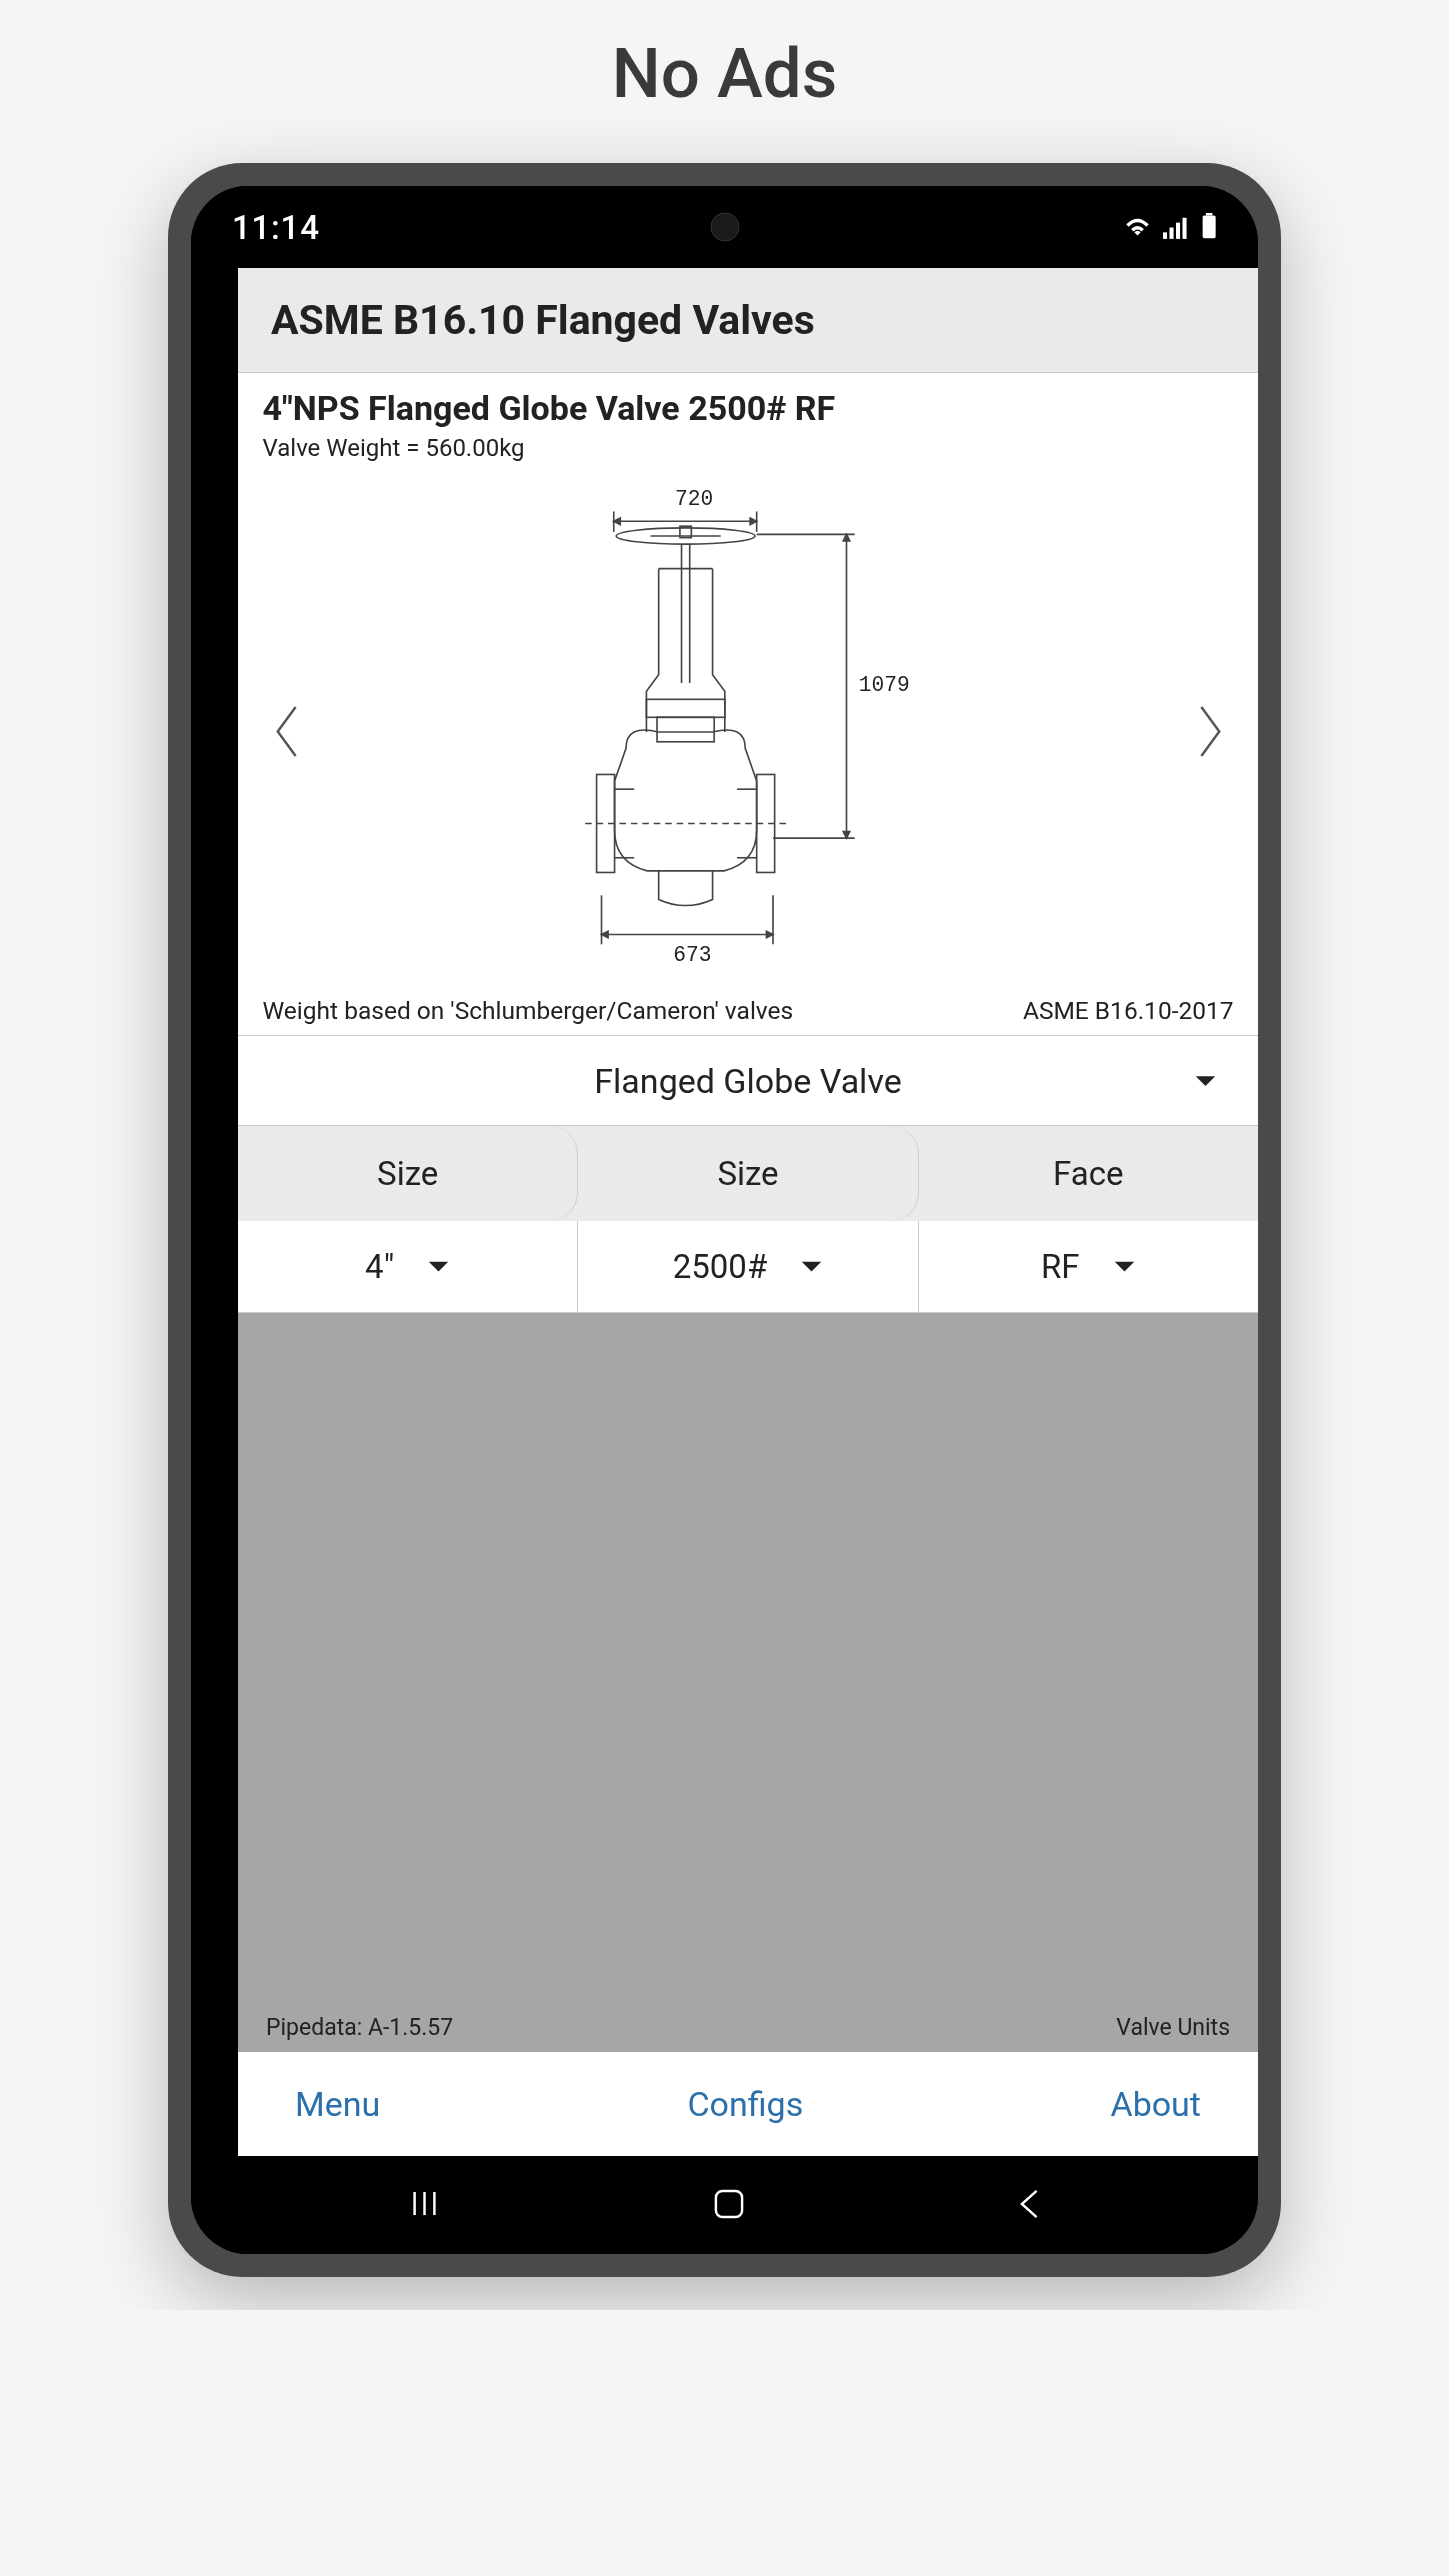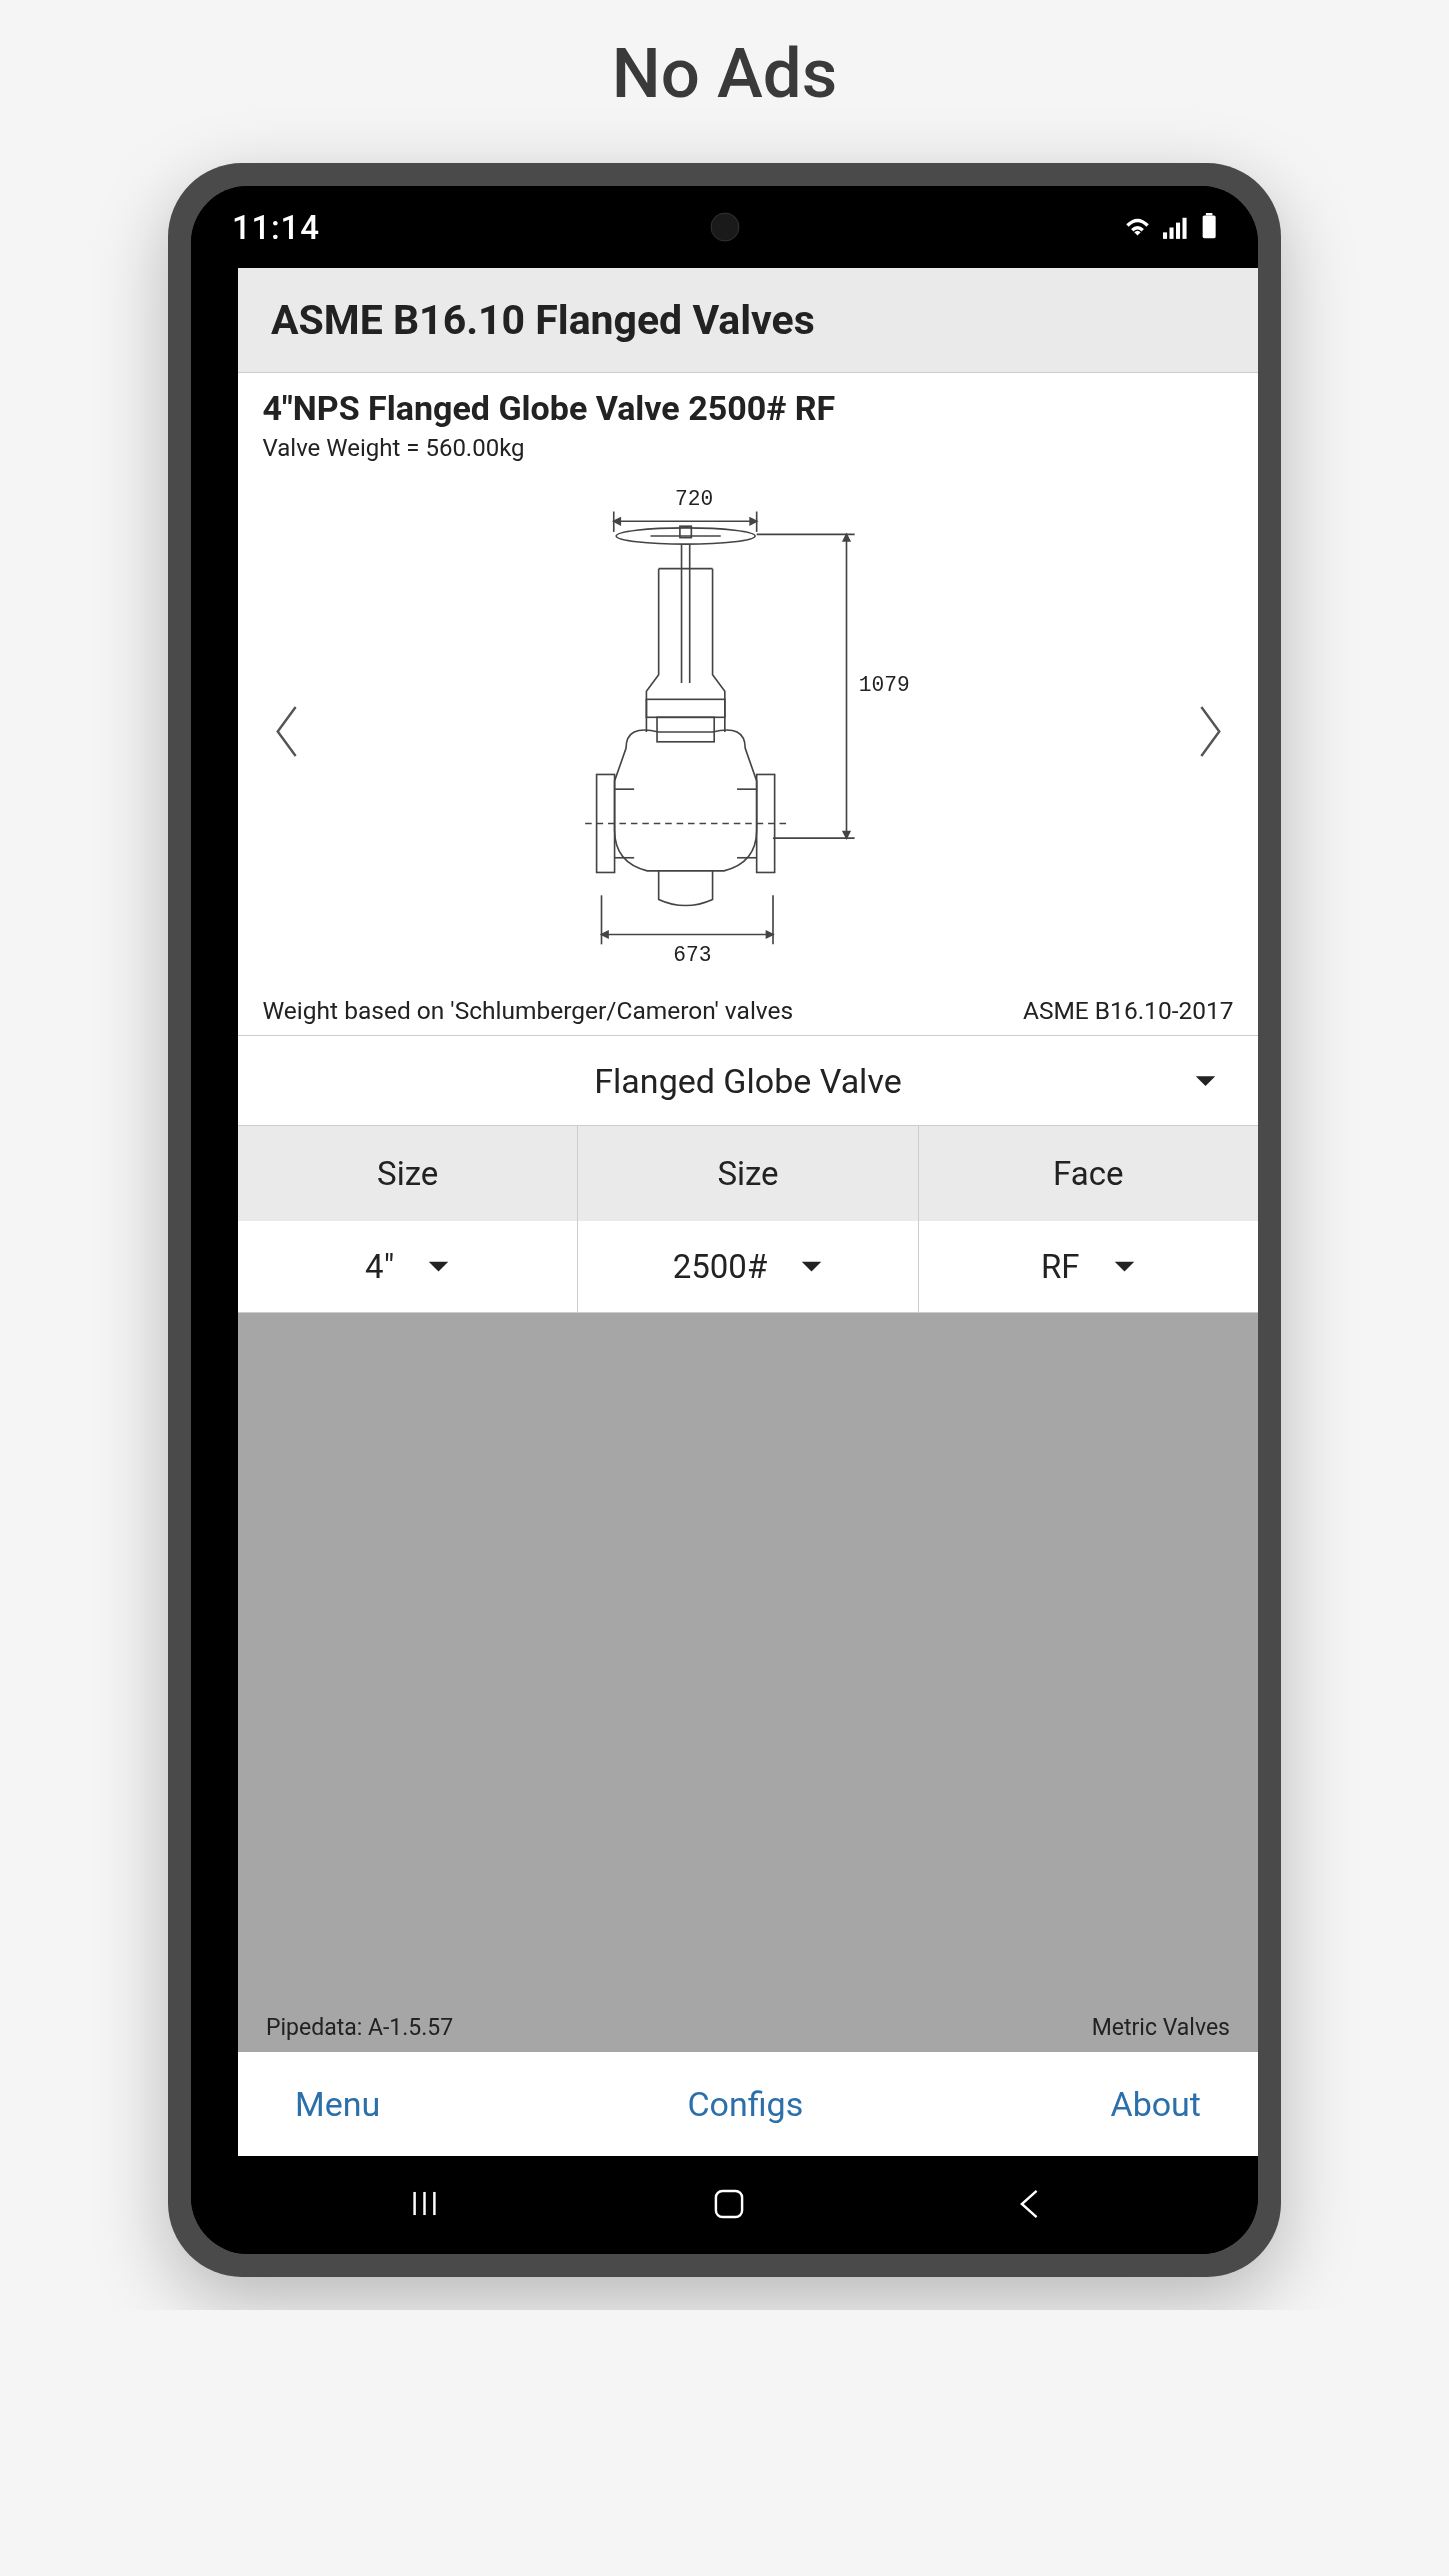--- a/index.html
+++ b/index.html
@@ -133,20 +133,21 @@
     display: flex;
     background: #eaeaea;
   }
   .param-header {
     flex: 1;
     text-align: center;
     padding: 28px 0;
     font-size: 33px;
     color: #222;
     border-right: 1.6px solid #ccc;
+    border-radius: 28px;
   }
   .param-header:last-child { border-right: none; }
   .param-values {
     display: flex;
     background: #fff;
     border-bottom: 1.6px solid #ccc;
   }
   .param-value {
     flex: 1;
     display: flex;
@@ -345,21 +346,21 @@
                 <path d="M2 2 L14 14 L26 2 Z" fill="#222"></path>
               </svg>
             </span>
         </div>
       </div>
 
       <div class="spacer"></div>
 
       <div class="status-footer">
         <span>Pipedata: A-1.5.57</span>
-        <span>Metric Valves</span>
+        <span>Valve Units</span>
       </div>
 
       <div class="bottom-nav">
         <span class="bottom-nav-item">Menu</span>
         <span class="bottom-nav-item">Configs</span>
         <span class="bottom-nav-item">About</span>
       </div>
 
     </div>
 

